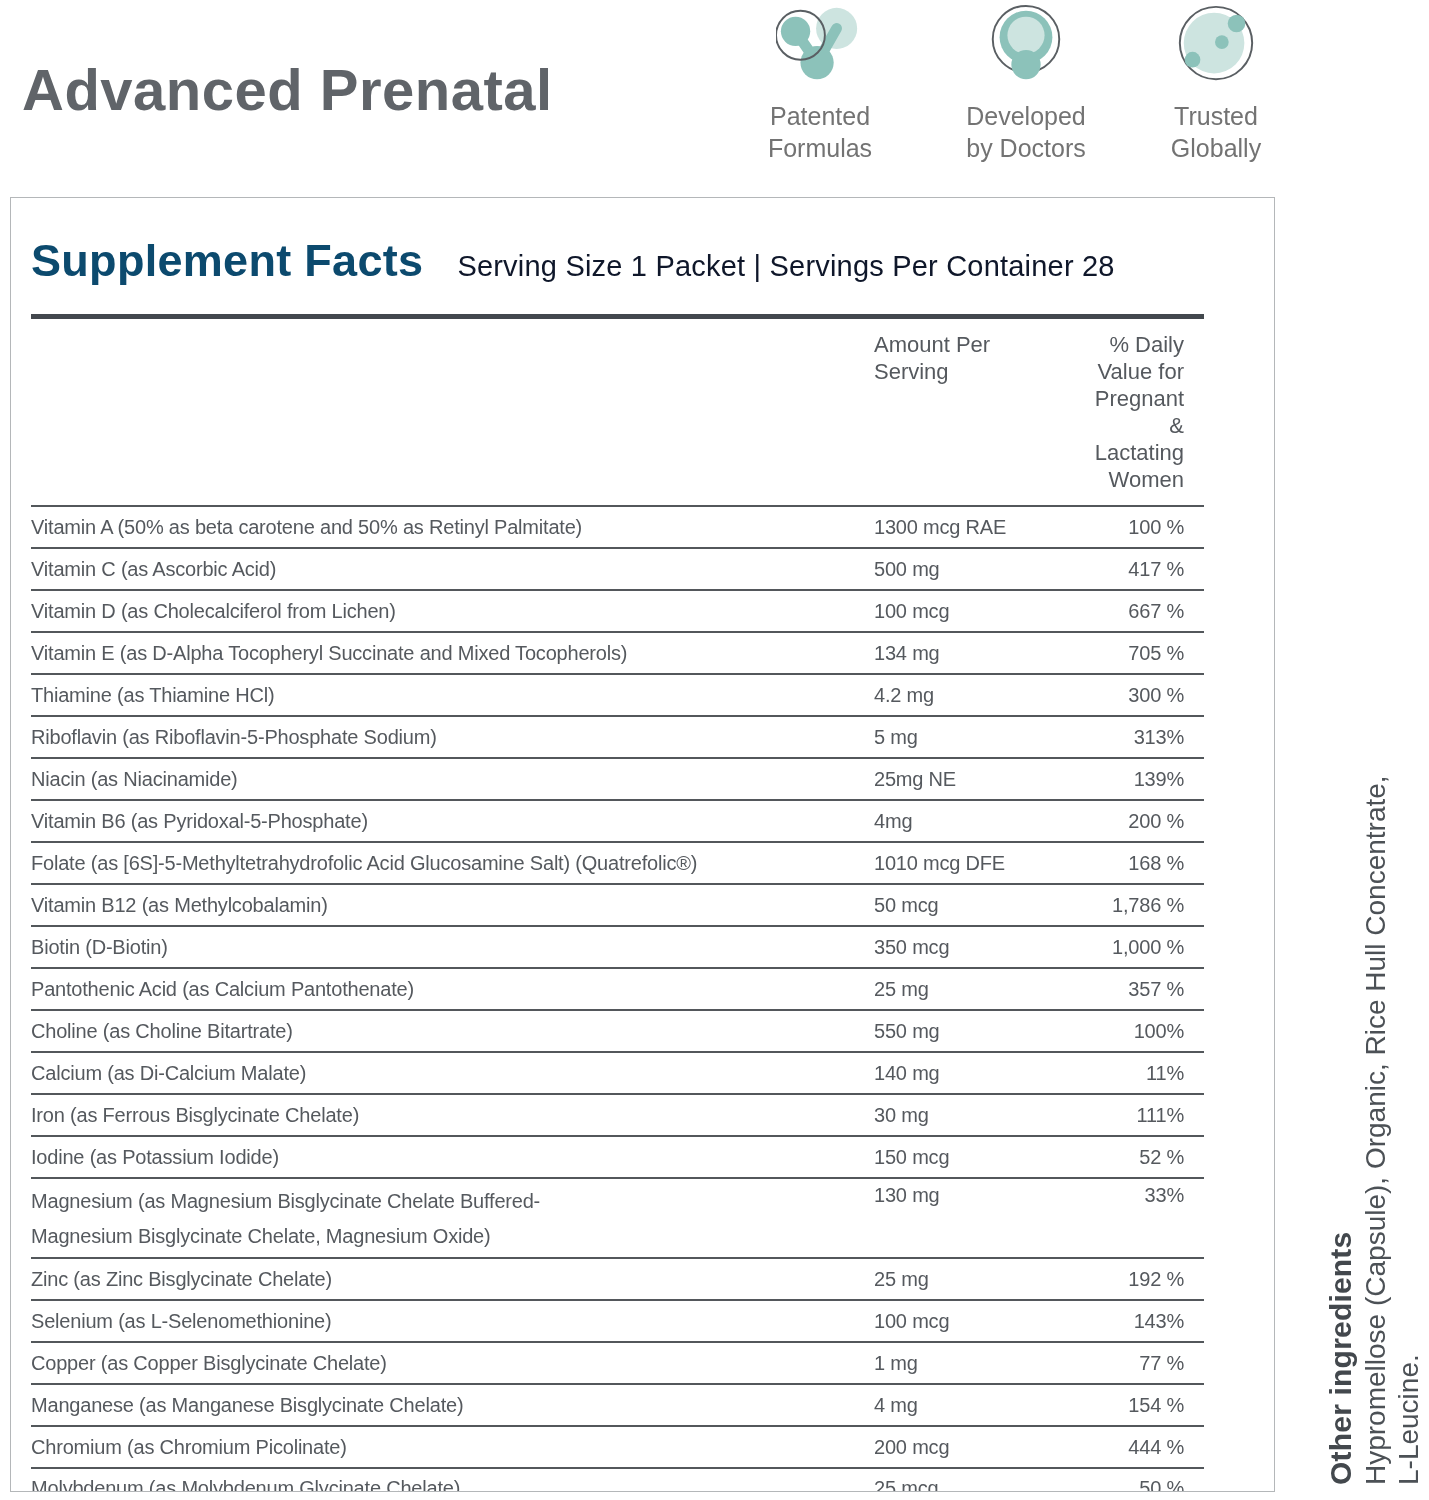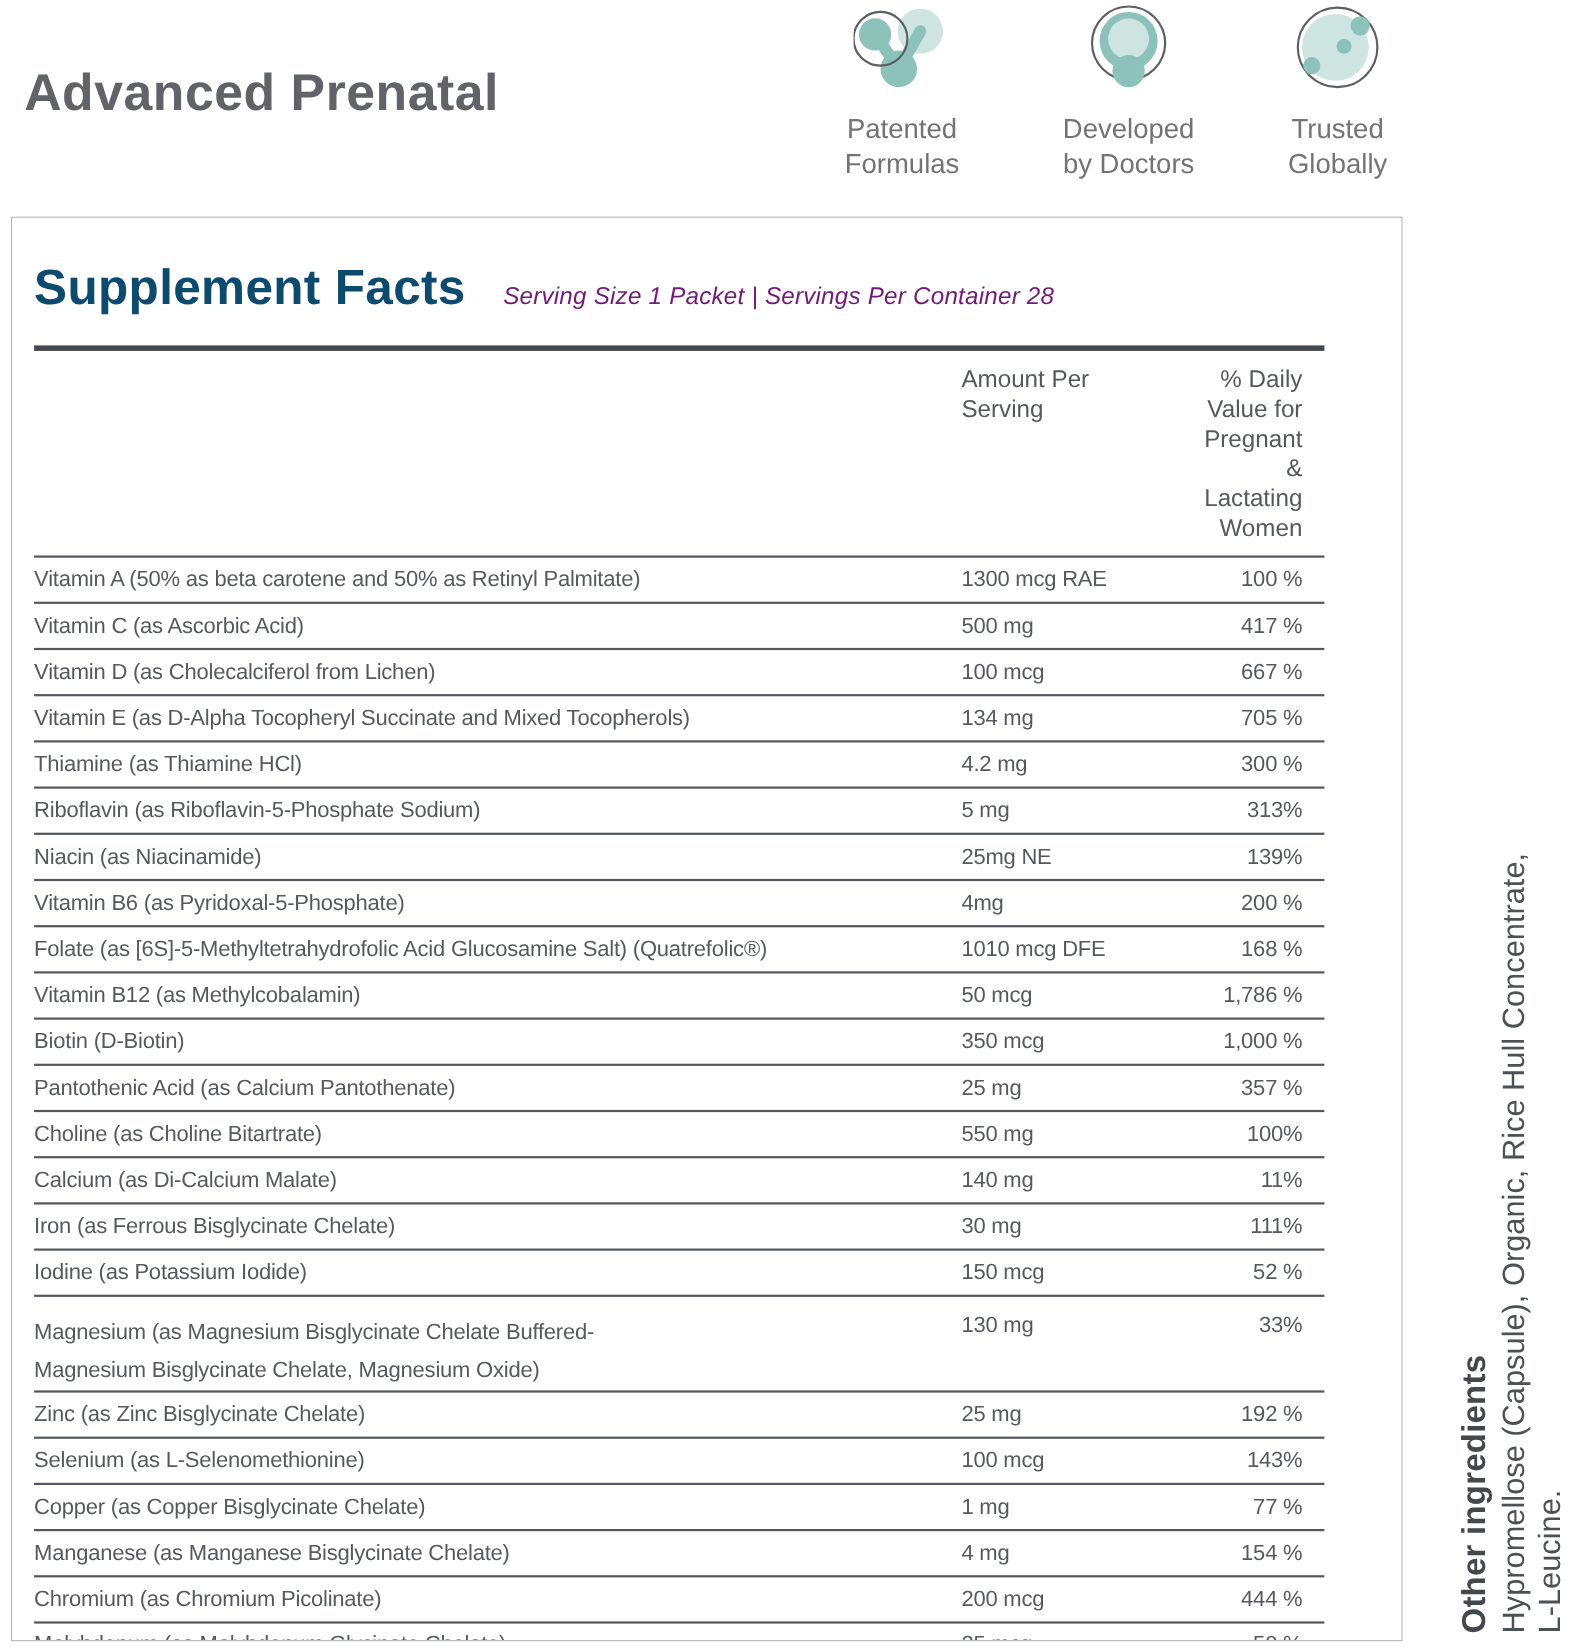--- a/index.html
+++ b/index.html
@@ -1,48 +1,48 @@
 <!DOCTYPE html>
 <html style="--teal-med: #8cc2ba; --teal-light: #cde4e0; --outline: #5a5f63;"><head>
 <meta charset="utf-8">
 <style>
   html,body{margin:0;padding:0;background:#ffffff;}
   .page{position:relative;width:1429px;height:1500px;background:#fff;overflow:hidden;
         font-family:"Liberation Sans",sans-serif;color:#55595e;}
 
   
   .product-title{position:absolute;left:22px;top:56px;margin:0;
-    font-size:47px;font-weight:700;letter-spacing:.5px;color:#606469;}
+    font-size:58px;font-weight:700;letter-spacing:.5px;color:#606469;}
   .badge{position:absolute;top:2px;width:176px;text-align:center;}
   .badge.b0{left:732px;} .badge.b1{left:938px;} .badge.b2{left:1128px;}
   .badge-label{margin-top:6px;font-size:25px;line-height:32px;color:#737373;white-space:pre-line;}
 
   
   .facts-box{position:absolute;left:10px;top:197px;width:1265px;height:1295px;
     box-sizing:border-box;border:1.5px solid #b4b7b9;background:#fff;
     padding:0 70px 0 20px;overflow:hidden;}
   .facts-header{display:flex;align-items:baseline;gap:34px;padding-top:34px;}
   .facts-title{margin:0;font-size:45px;line-height:58px;font-weight:800;
     letter-spacing:.3px;color:#0c4a6e;}
-  .serving-info{font-size:22px;color:#701a75;letter-spacing:.2px;font-style:italic;}
+  .serving-info{font-size:29px;color:#0f172a;letter-spacing:.2px;}
   .thick-rule{height:5px;background:#43484e;margin-top:24px;}
 
   .col-headers{display:flex;align-items:flex-start;padding:12px 0 12px 0;
     border-bottom:2px solid #53575b;justify-content:center;}
   .col-spacer{width:843px;flex:none;}
   .col-amount{width:215px;flex:none;font-size:22px;line-height:27px;
     white-space:pre-line;color:#55595e;}
   .col-dv{flex:1;font-size:22px;line-height:27px;white-space:pre-line;
     text-align:right;padding-right:20px;color:#55595e;}
 
   .row{display:grid;grid-template-columns:843px 215px 1fr;align-items:center;
     min-height:42px;box-sizing:border-box;border-bottom:2px solid #53575b;
     font-size:20px;letter-spacing:-0.2px;color:#55595e;}
   .row.thick-bottom{border-bottom-width:3px;}
-  .row.tall{min-height:80px;align-items:start;padding-top:15px;}
+  .row.tall{min-height:80px;align-items:start;padding-top:5px;}
   .cell-name{white-space:pre;line-height:35px;}
   .cell-amount{white-space:pre;}
   .cell-dv{text-align:right;padding-right:20px;white-space:pre;}
 
   
   .other-ingredients{position:absolute;left:1323px;top:1485px;width:820px;height:104px;
     transform:rotate(-90deg);transform-origin:left top;}
   .oi-title{font-size:30px;font-weight:700;line-height:36px;color:#43484d;letter-spacing:.2px;}
   .oi-line{font-size:28px;line-height:33px;color:#4c5156;}
 </style>

